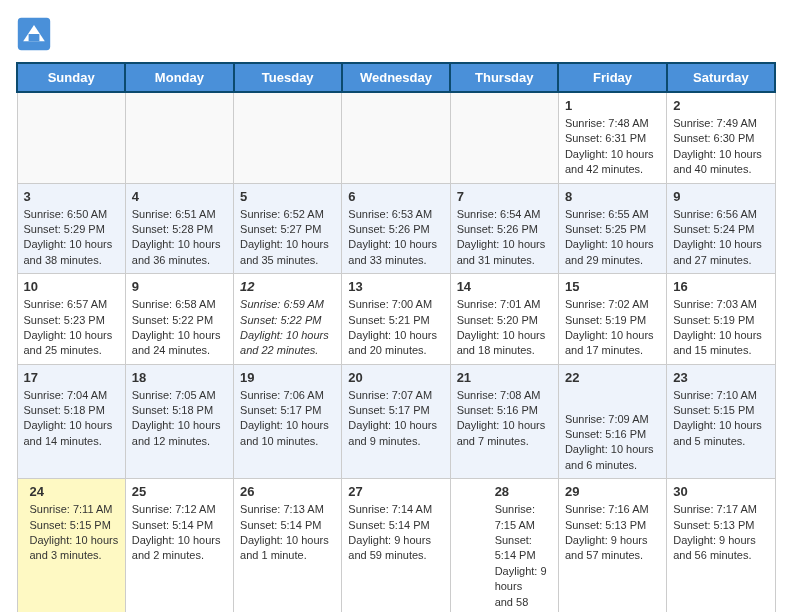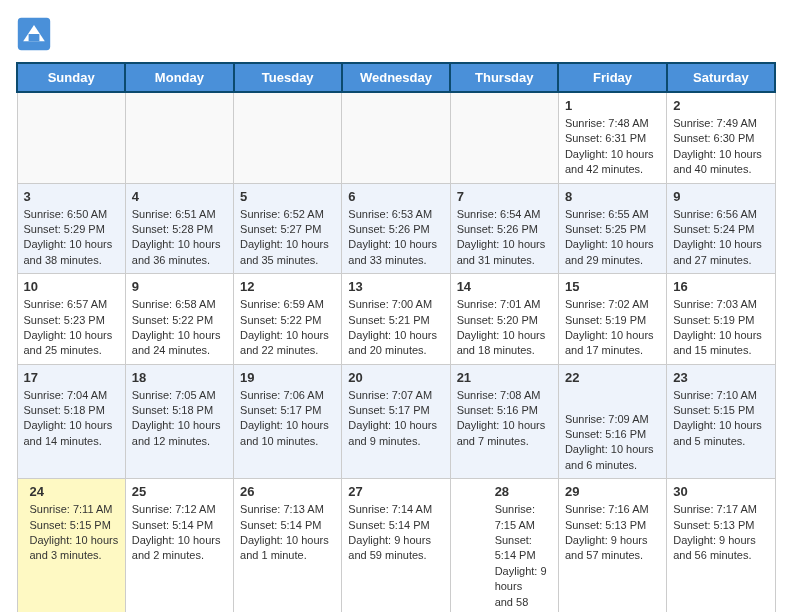--- a/index.html
+++ b/index.html
@@ -204,21 +204,21 @@
 Daylight: 10 hours
 and 25 minutes.</div>
         </td>
         <td style="background: rgb(255, 255, 255);">
           <span class="day-num">9</span>
           <div class="day-info" style="white-space: pre-line;">Sunrise: 6:58 AM
 Sunset: 5:22 PM
 Daylight: 10 hours
 and 24 minutes.</div>
         </td>
-        <td style="background: rgb(255, 255, 255);">
+        <td style="background: rgb(255, 255, 255); font-style: italic;">
           <span class="day-num">12</span>
           <div class="day-info" style="white-space: pre-line;">Sunrise: 6:59 AM
 Sunset: 5:22 PM
 Daylight: 10 hours
 and 22 minutes.</div>
         </td>
         <td style="background: rgb(255, 255, 255);">
           <span class="day-num">13</span>
           <div class="day-info" style="white-space: pre-line;">Sunrise: 7:00 AM
 Sunset: 5:21 PM

